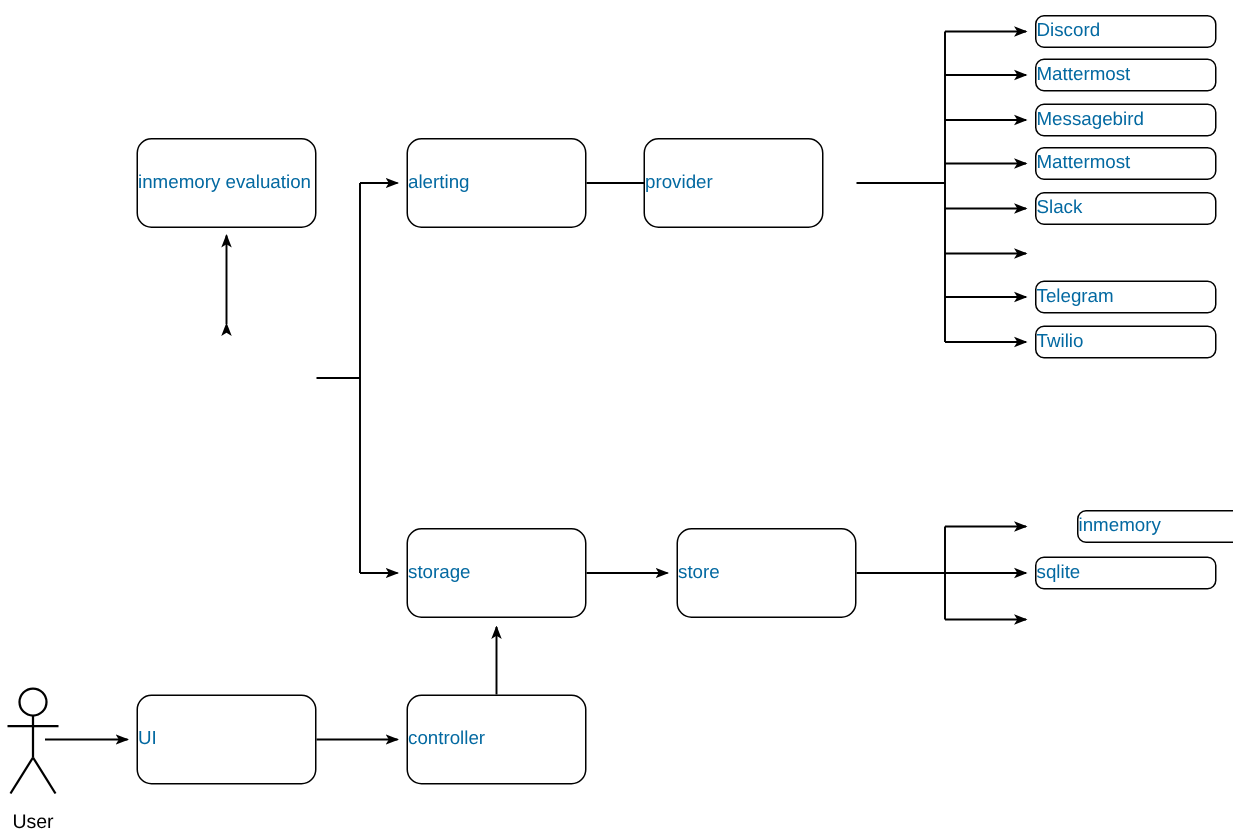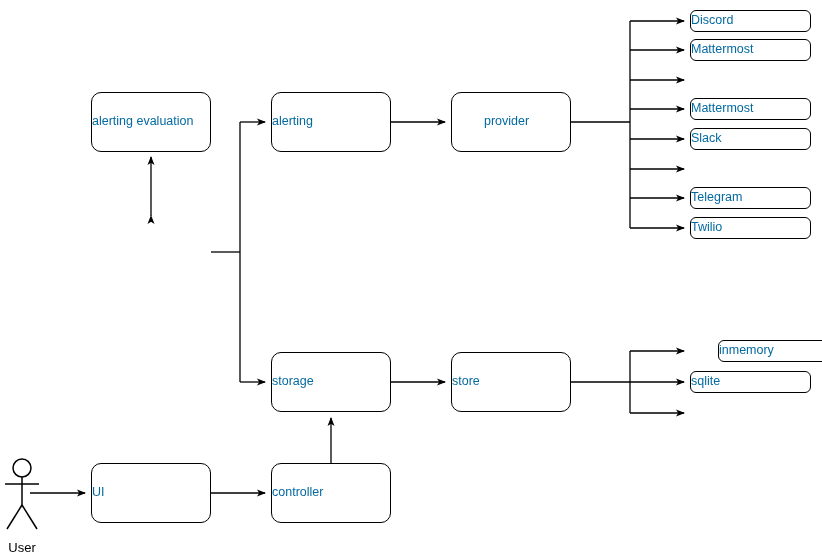--- a/index.html
+++ b/index.html
@@ -120,29 +120,29 @@
       <line x1="22" y1="505" x2="7" y2="529" stroke-width="1.5"></line>
       <line x1="22" y1="505" x2="37" y2="529" stroke-width="1.5"></line>
     </g>
   </svg>
 
   <div class="actor" style="left:-8px; top:460px;">
     <div class="actor-label">User</div>
   </div>
 
   <div class="node big" style="left:91px; top:92px;">
-    <span>alerting evaluation</span>
+    <span>inmemory evaluation</span>
   </div>
 
 
   <div class="node big" style="left:271px; top:92px;">
     <span>alerting</span>
   </div>
 
-  <div class="node big" style="left:451px; top:92px;padding-left:32px;">
+  <div class="node big" style="left:429px; top:92px;">
     <span>provider</span>
   </div>
 
   <div class="node big" style="left:271px; top:352px;">
     <span>storage</span>
   </div>
 
   <div class="node big" style="left:451px; top:352px;">
     <span>store</span>
   </div>
@@ -154,20 +154,23 @@
   <div class="node big" style="left:271px; top:463px;">
     <span>controller</span>
   </div>
 
   <div class="node leaf" style="left:690px; top:10px;">
     <span>Discord</span>
   </div>
   <div class="node leaf" style="left:690px; top:39px;">
     <span>Mattermost</span>
   </div>
+  <div class="node leaf" style="left:690px; top:69px;">
+    <span>Messagebird</span>
+  </div>
   <div class="node leaf" style="left:690px; top:98px;">
     <span>Mattermost</span>
   </div>
   <div class="node leaf" style="left:690px; top:128px;">
     <span>Slack</span>
   </div>
   <div class="node leaf" style="left:690px; top:187px;">
     <span>Telegram</span>
   </div>
   <div class="node leaf" style="left:690px; top:217px;">

